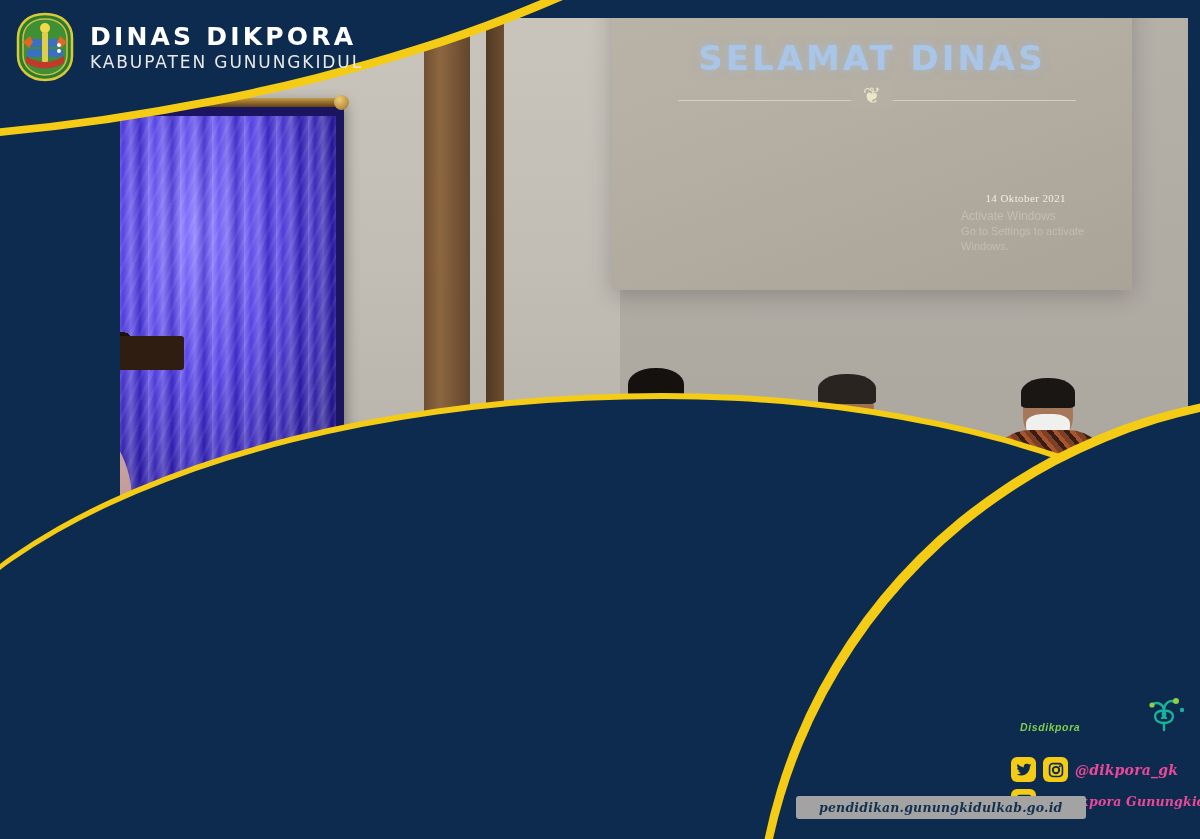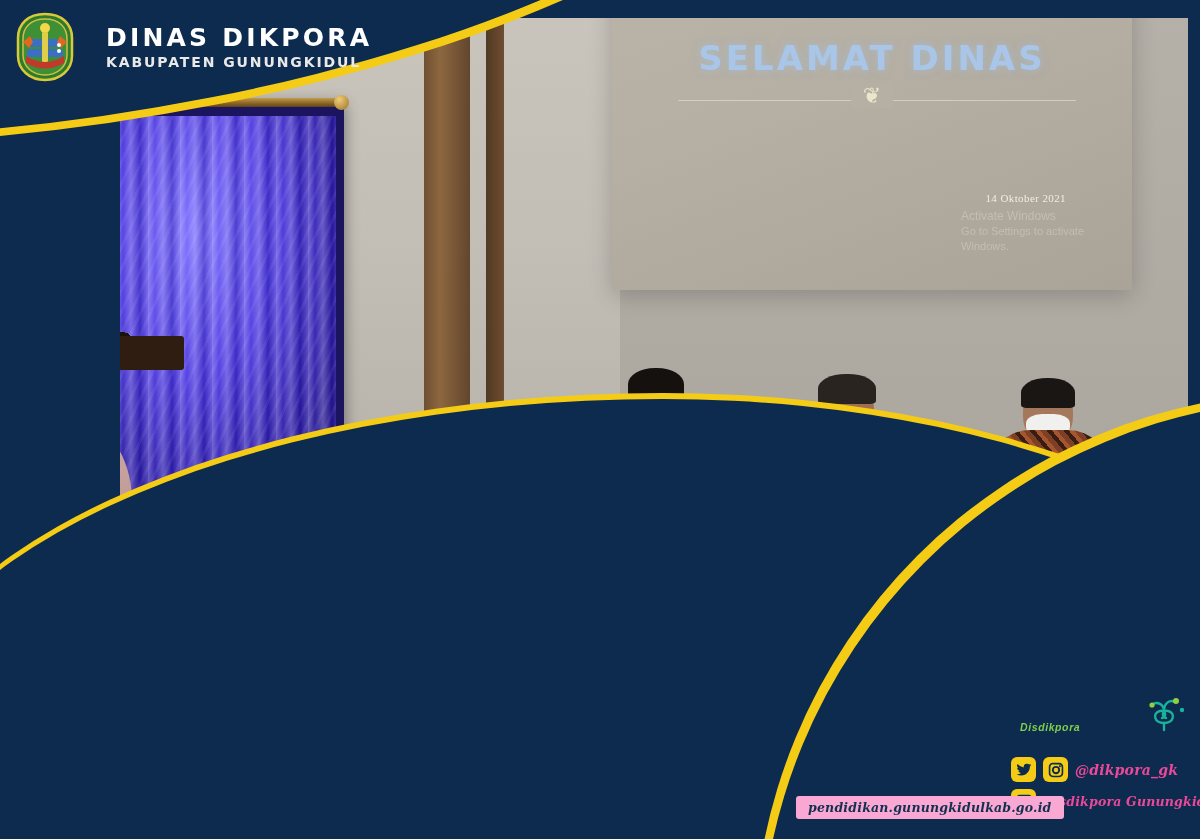--- a/index.html
+++ b/index.html
@@ -257,27 +257,27 @@
   
   .brand{
     position:absolute;left:14px;top:12px;
     display:flex;align-items:center;gap:14px;
     z-index:40;
   }
   .crest{
     width:62px;height:70px;position:relative;flex:0 0 auto;
   }
   .crest svg{display:block;}
-  .brand-txt{line-height:1;margin-left:16px;}
+  .brand-txt{line-height:1;}
   .brand-1{
     color:#ffffff;font-size:25px;font-weight:bold;letter-spacing:3.2px;
     font-family:"DejaVu Sans",sans-serif;
   }
   .brand-2{
-    color:#e9e9e9;font-size:14px;font-weight:bold;letter-spacing:1.9px;
+    color:#e9e9e9;font-size:17px;font-weight:normal;letter-spacing:1.9px;
     margin-top:5px;font-family:"DejaVu Sans",sans-serif;
   }
 
   
   .gk-logo{
     position:absolute;right:16px;bottom:106px;z-index:45;
     text-align:left;width:190px;
   }
   .gk-name{
     color:#ffffff;font-size:27px;font-style:italic;font-weight:bold;
@@ -303,24 +303,24 @@
   }
   .s-ico svg{position:absolute;left:50%;top:50%;transform:translate(-50%,-50%);}
   .s-txt{
     color:#ec4899;font-size:14px;font-style:italic;font-weight:bold;
     font-family:"DejaVu Serif",serif;letter-spacing:.2px;white-space:nowrap;
   }
   .s-txt.small{font-size:12.5px;}
 
   .url-pill{
     position:absolute;left:796px;bottom:20px;z-index:45;
-    background:#f9a8d4;color:#14304f;
+    background:#a3a3a3;color:#14304f;
     font-size:12.5px;font-style:italic;font-weight:bold;
     font-family:"DejaVu Serif",serif;
-    padding:4px 12px;border-radius:3px;letter-spacing:.2px;
+    padding:4px 23px;border-radius:3px;letter-spacing:.2px;
     white-space:nowrap;
   }
 </style>
 </head>
 <body>
 
 <div class="frame">
 
   <div class="photo">
 

